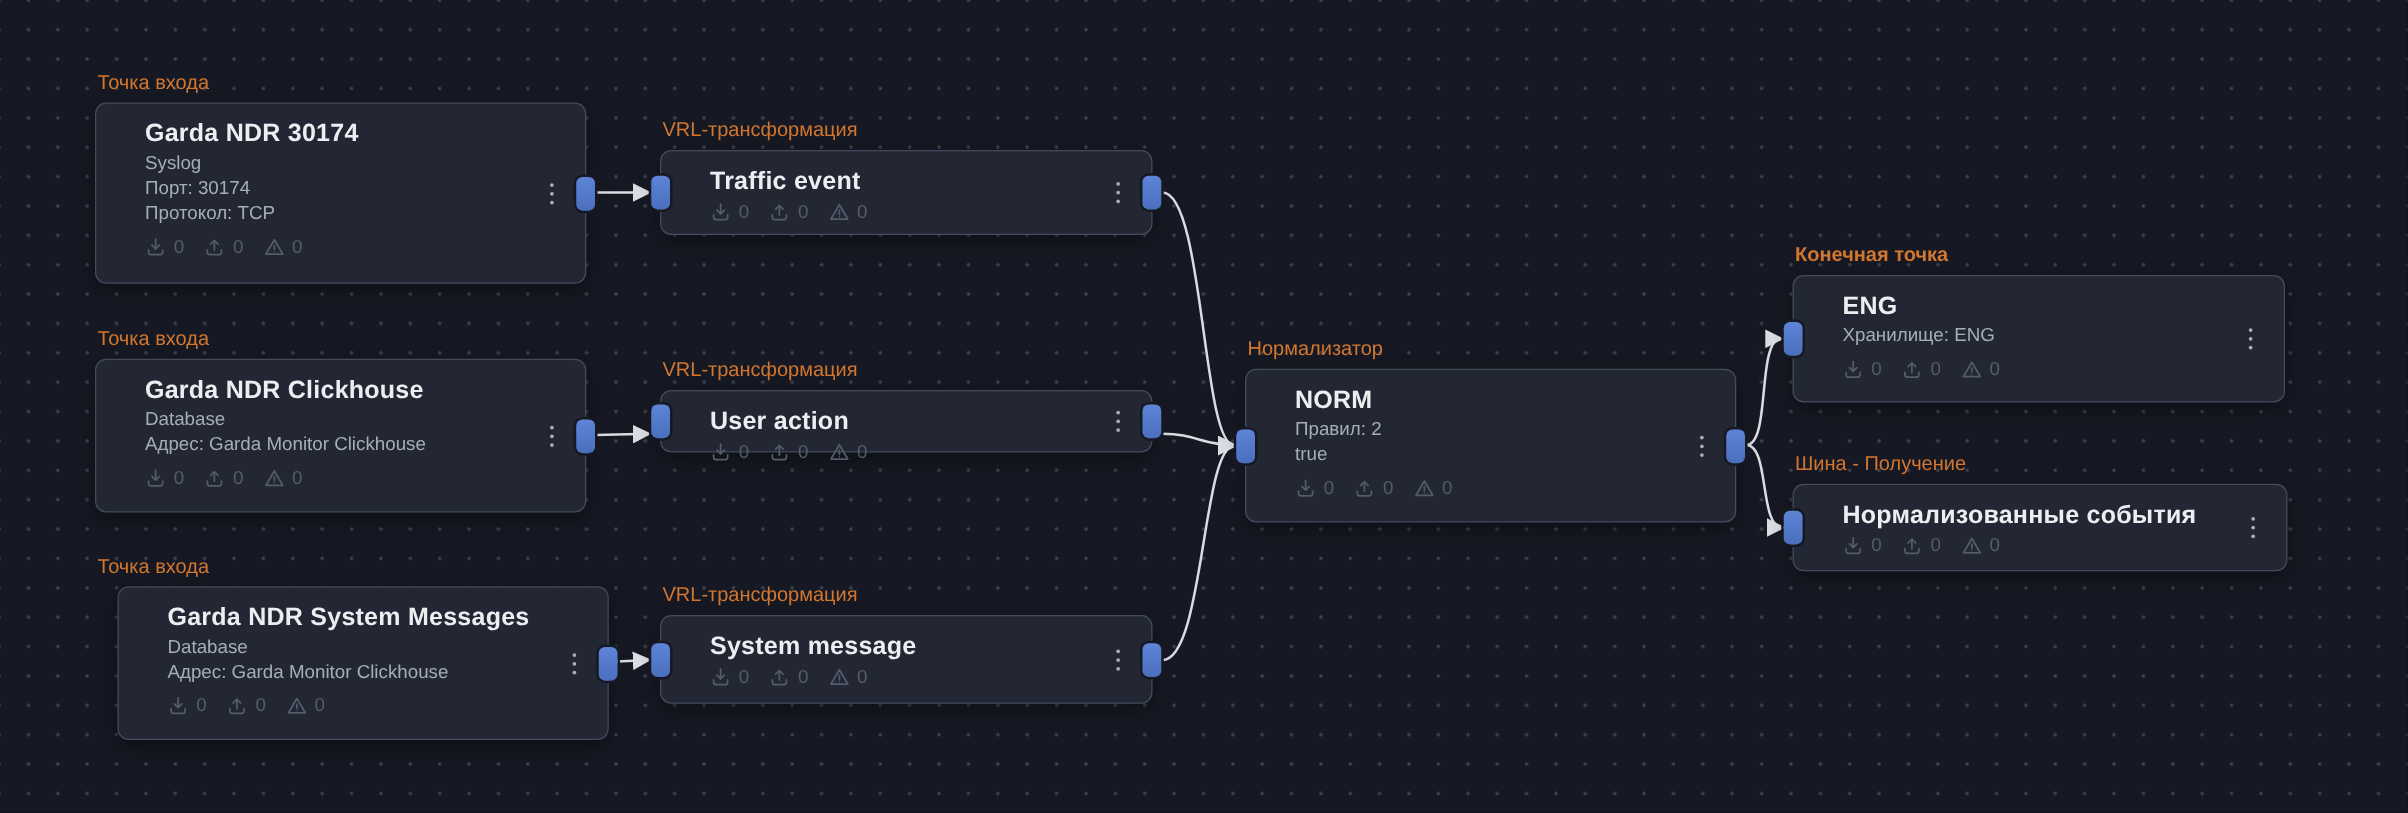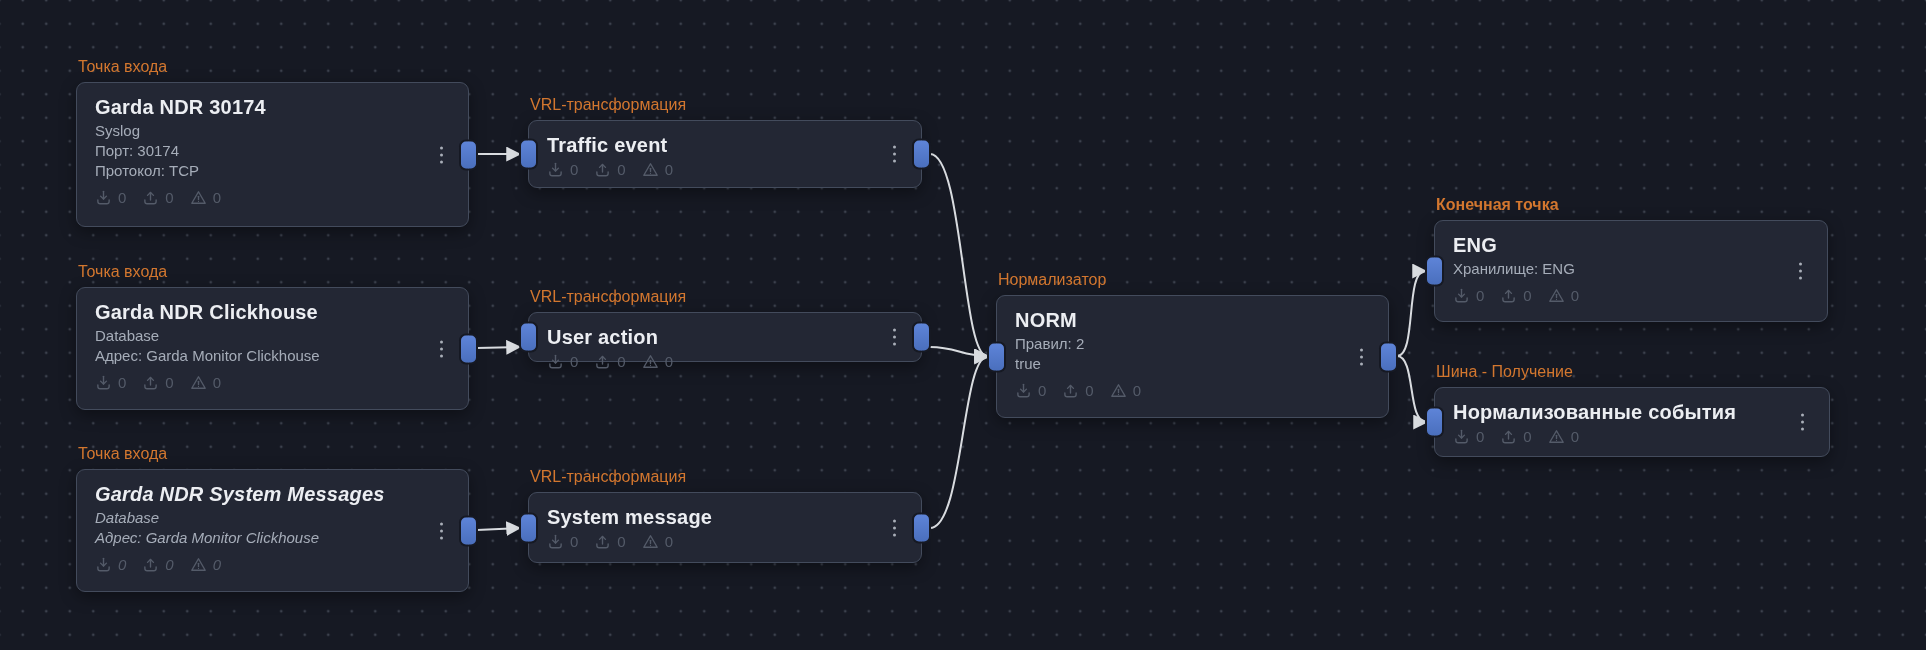--- a/index.html
+++ b/index.html
@@ -10,21 +10,21 @@
     background-size: 23.5px 23.5px;
     background-position: 11px 12px;
     font-family:"Liberation Sans", sans-serif;
   }
   svg.edges { position:absolute; left:0; top:0; z-index:1; }
   svg.edges path.edge { stroke:#d9dce0; stroke-width:2; fill:none; }
 
   .node {
     position:absolute; box-sizing:border-box; z-index:2;
     background:#232734; border:1px solid #434b5c; border-radius:9px;
-    padding:11px 21px 0 18px; color:#eceef2;
+    padding:11px 21px 0 39px; color:#eceef2;
     box-shadow:0 5px 16px rgba(0,0,0,.38);
   }
   .node .title { font-size:20px; font-weight:700; line-height:27px; letter-spacing:.2px; white-space:nowrap; }
   .node .line  { font-size:15px; line-height:20px; color:#a6adb9; white-space:nowrap; }
   .stats { display:flex; align-items:center; gap:16px; color:#545b69; font-size:15px; margin-top:8px; }
   .stats.tight { margin-top:2px; }
   .stat { display:flex; align-items:center; gap:6px; }
   .stat svg { display:block; stroke:currentColor; fill:none; stroke-width:1.3; stroke-linecap:round; stroke-linejoin:round; }
 
   .nlabel { position:absolute; z-index:2; font-size:16px; line-height:20px; color:#d3772f; white-space:nowrap; }
@@ -41,21 +41,21 @@
     background:linear-gradient(180deg,#5e84d8,#4a6fbd);
     box-shadow:0 0 0 2px #161923;
     top:50%; transform:translateY(-50%); cursor:crosshair;
   }
   .port.in  { left:-8px; }
   .port.out { right:-8px; }
 
   
   #n1 { left:76px;  top:82px;  width:393px; height:145px; }
   #n2 { left:76px;  top:287px; width:393px; height:123px; }
-  #n3 { left:76px;  top:469px; width:393px; height:123px;font-style:italic; }
+  #n3 { left:94px;  top:469px; width:393px; height:123px; }
   #n4 { left:528px; top:120px; width:394px; height:68px;  }
   #n5 { left:528px; top:312px; width:394px; height:50px;  }
   #n6 { left:528px; top:492px; width:394px; height:71px;  }
   #n7 { left:996px; top:295px; width:393px; height:123px; }
   #n8 { left:1434px; top:220px; width:394px; height:102px; }
   #n9 { left:1434px; top:387px; width:396px; height:70px;  }
   #l1 { left:78px;  top:57px;  }
   #l2 { left:78px;  top:262px; }
   #l3 { left:78px;  top:444px; }
   #l4 { left:530px; top:95px;  }

